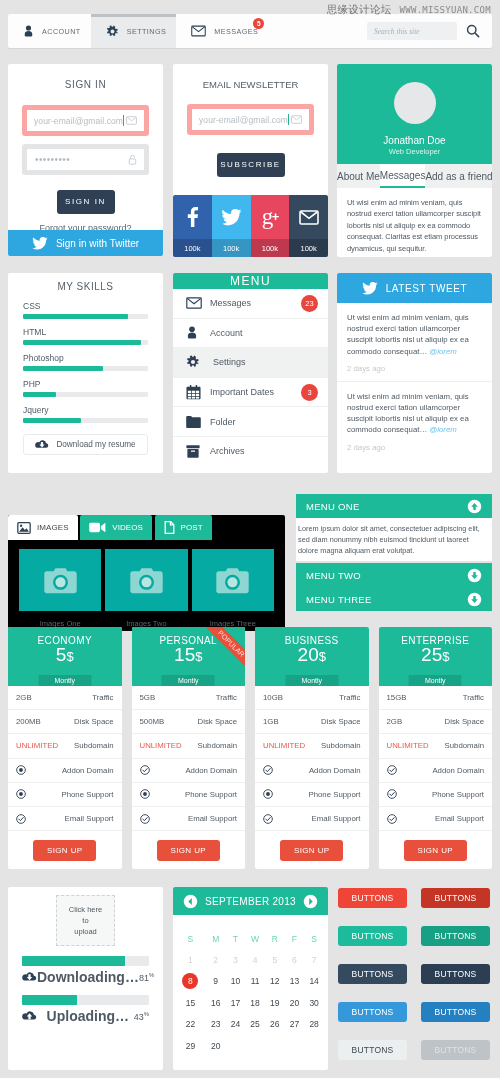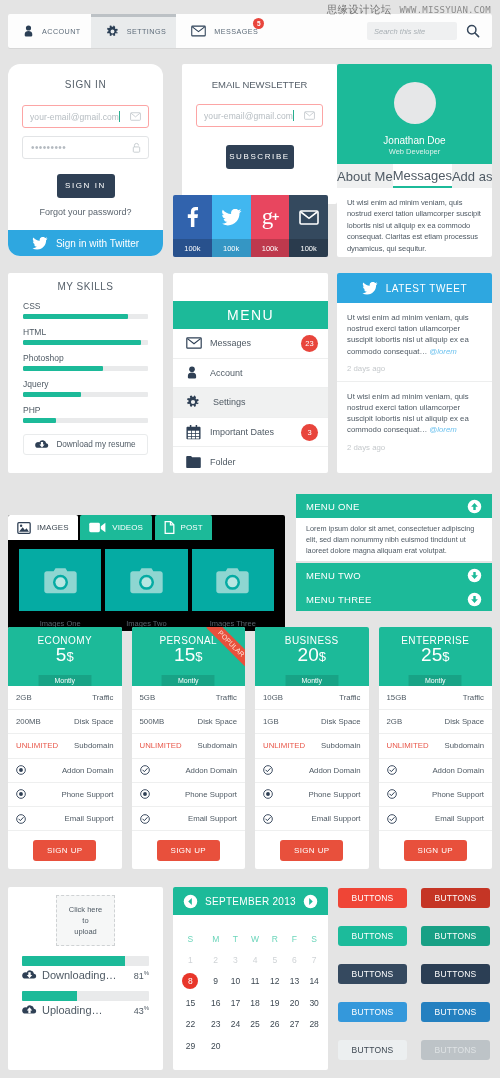--- a/index.html
+++ b/index.html
@@ -23,87 +23,87 @@
   .nav-tab{display:flex;align-items:center;position:relative;
            color:#5d6b79;font-size:7.2px;letter-spacing:.45px;padding:0 10px 0 15px;}
   .nav-tab.active{background:#e9ebec;}
   .nav-tab.active::before{content:"";position:absolute;left:0;right:0;top:0;height:3px;background:#bcc1c5;}
   .nav-tab .ico{display:flex;align-items:center;color:#2b3f55;margin-right:8px;}
   .nav-badge{position:absolute;top:4px;right:4px;width:11px;height:11px;border-radius:50%;
              background:#e8453c;color:#fff;font-size:6.5px;display:flex;align-items:center;
              justify-content:center;font-weight:700;letter-spacing:0;}
   #searchbox{margin-left:auto;display:flex;align-items:center;padding-right:12px;gap:9px;}
   #searchbox .sinput{width:76px;height:18px;background:#eff0f1;border:none;border-radius:2px;
-      font-family:Liberation Sans, sans-serif;font-size:7.5px;color:#a0a7ad;padding:0 7px;
+      font-family:Liberation Serif, serif;font-size:7.5px;color:#a0a7ad;padding:0 7px;
       font-style:italic;outline:none;}
   #searchbox .sinput::placeholder{color:#a9b0b5;font-style:italic;}
 
   
-  #signin{left:8px;top:64px;width:155px;height:192px;background:#fff;border-radius:12px;overflow:hidden;}
+  #signin{left:8px;top:64px;width:155px;height:192px;background:#fff;border-radius:2px;overflow:hidden;}
   .panel-title{text-align:center;color:#56606a;letter-spacing:1.2px;}
   #signin .panel-title{font-size:10px;padding-top:15px;letter-spacing:.6px;}
-  .tinput{position:relative;height:21px;border:1px solid #fca5a5;border-radius:3px;
+  .tinput{position:relative;height:21px;border:5px solid #fca5a5;border-radius:3px;
           display:flex;align-items:center;background:#fff;}
   .tinput.gray{border-color:#e2e4e6;}
   .tinput .ph{font-size:8.5px;color:#b5bcc1;padding-left:7px;letter-spacing:.1px;}
   .tinput .caret{width:1px;height:11px;background:#27ae8f;margin-left:0px;}
   .tinput .fld-ico{margin-left:auto;margin-right:7px;color:#c3c9cd;display:flex;}
   .tinput .dots{font-size:10px;color:#b4bac0;padding-left:8px;letter-spacing:0.4px;}
   #signin .tinput{margin:15px 14px 0 14px;}
   #signin .tinput.gray{margin-top:8px;}
   .btn-navy{background:#2f4055;color:#fff;border-radius:3px;text-align:center;
       letter-spacing:2px;font-size:9px;}
   #signin .btn-navy{width:58px;height:24px;margin:15px auto 0;line-height:24px;font-size:8px;letter-spacing:1.6px;}
   #signin .forgot{text-align:center;color:#5a646e;font-size:9px;margin-top:9px;}
   .btn-twitter{background:#2ea7e0;color:#fff;display:flex;align-items:center;justify-content:center;gap:8px;
       font-size:10px;}
   #signin .btn-twitter{position:absolute;left:0;right:0;bottom:0;height:26px;align-items:center;}
 
   
-  #newsletter{left:182px;top:64px;width:155px;height:140px;background:#fff;border-radius:2px;}
+  #newsletter{left:173px;top:64px;width:155px;height:140px;background:#fff;border-radius:2px;}
   #newsletter .panel-title{font-size:9.5px;padding-top:15px;letter-spacing:0px;}
   #newsletter .tinput{margin:14px 14px 0 14px;}
   #newsletter .btn-navy{width:68px;height:24px;margin:18px auto 0;line-height:24px;font-size:8px;letter-spacing:1.6px;}
 
   
   #social{left:173px;top:195px;width:155px;height:62px;display:flex;border-radius:2px;overflow:hidden;}
   .soc{flex:1;display:flex;flex-direction:column;align-items:center;position:relative;}
   .soc .glyph{flex:1;display:flex;align-items:center;justify-content:center;color:#fff;width:100%;}
   .soc .cnt{height:18px;width:100%;display:flex;align-items:center;justify-content:center;
             color:#fff;font-size:7.5px;background:rgba(0,0,0,.18);}
   .soc .gplus{font-family:"Liberation Serif",serif;font-size:23px;font-weight:400;line-height:1;letter-spacing:-1.5px;position:relative;top:-1px;}
   .soc .gplus sup{font-size:13px;vertical-align:super;font-family:"Liberation Sans",sans-serif;font-weight:600;}
 
   
   #profile{left:337px;top:64px;width:155px;height:193px;background:#fff;border-radius:2px;overflow:hidden;}
   #profile .phead{height:100px;background:#1cba99;display:flex;flex-direction:column;align-items:center;}
   #profile .avatar{width:42px;height:42px;border-radius:50%;background:#e6e7e8;margin-top:18px;}
   #profile .pname{color:#fff;font-size:10px;margin-top:11px;}
   #profile .prole{color:#ddf2ec;font-size:7.5px;margin-top:1px;}
   #profile .ptabs{display:flex;height:24px;background:#eff0f0;}
-  #profile .ptab{flex:1;display:flex;align-items:center;justify-content:center;font-size:13px;color:#4f5a64;white-space:nowrap;}
+  #profile .ptab{flex:1;display:flex;align-items:center;justify-content:center;font-size:10px;color:#4f5a64;white-space:nowrap;}
   #profile .ptab.active{background:#fff;border-bottom:2px solid #1cba99;}
   #profile .pbody{padding:9px 9px 0 10px;font-size:7.5px;line-height:11.4px;color:#4f5a64;letter-spacing:-0.05px;}
 
   
   #skills{left:8px;top:273px;width:155px;height:200px;background:#fff;border-radius:2px;}
   #skills .panel-title{font-size:10px;padding-top:8px;letter-spacing:.5px;}
   .skill{margin:0 15px;}
   .skill .lab{font-size:8.5px;color:#4f5a64;margin-bottom:3px;}
   .skill .track{height:5px;background:#e9eaeb;border-radius:1px;overflow:hidden;}
   .skill .fill{height:100%;background:#1cba99;border-radius:1px;}
   #skills .sk0{margin-top:9px;}
   #skills .skn{margin-top:8px;}
   .btn-outline{margin:11px 15px 0;height:19px;border:1px solid #e9ebec;border-radius:3px;
        display:flex;align-items:center;justify-content:center;gap:7px;font-size:8.2px;color:#4f5a64;}
 
   
   #menu{left:173px;top:273px;width:155px;height:200px;background:#fff;border-radius:2px;overflow:hidden;}
-  #menu .mhead{height:28px;background:#1cba99;color:#fff;display:flex;align-items:center;
-       justify-content:center;font-size:14px;letter-spacing:1.4px;margin-top:28px;}
+  #menu .mhead{height:16px;background:#1cba99;color:#fff;display:flex;align-items:center;
+       justify-content:center;font-size:12px;letter-spacing:1.4px;}
   .mitem{height:28.6px;display:flex;align-items:center;padding-left:13px;position:relative;
          border-bottom:1px solid #eeefef;}
   .mitem:last-child{border-bottom:none;}
   .mitem.active{background:#f0f1f1;}
   .mitem .mico{width:18px;display:flex;align-items:center;color:#2f4055;}
   .mitem .mlab{font-size:9px;color:#4f5a64;margin-left:6px;}
   .mbadge{position:absolute;right:10px;width:17px;height:17px;border-radius:50%;
           background:#e8453c;color:#fff;font-size:7.5px;display:flex;align-items:center;justify-content:center;}
 
   
@@ -126,21 +126,21 @@
   #gallery .gitems{display:flex;gap:4px;padding:9px 11px 0 11px;}
   .gitem{width:82.3px;}
   .gtile{height:62px;background:#05aba3;display:flex;align-items:center;justify-content:center;}
   .gcap{text-align:center;font-size:7.5px;color:#5a646e;margin-top:8px;}
 
   
   #accordion{left:296px;top:494px;width:196px;}
   .acc-head{height:24px;background:#1cba99;color:#fff;display:flex;align-items:center;
        padding:0 10px;font-size:9.5px;letter-spacing:.3px;}
   .acc-head .acc-ico{margin-left:auto;display:flex;}
-  .acc-body{background:#fff;padding:5px 8px 5px 10px;font-size:7.3px;line-height:11px;color:#4f5a64;}
+  .acc-body{background:#fff;padding:5px 8px 5px 2px;font-size:7.3px;line-height:11px;color:#4f5a64;}
   .acc-gap{height:2px;background:#e4e4e4;}
 
   
   #pricing{left:8px;top:627px;width:484px;display:flex;gap:10px;}
   .plan{width:113.5px;background:#fff;border-radius:2px;position:relative;overflow:hidden;}
   .plan .phd{height:59px;background:#1cba99;position:relative;display:flex;
        flex-direction:column;align-items:center;}
   .plan .pname{color:#fff;font-size:10px;letter-spacing:.4px;margin-top:8px;}
   .plan .pprice{color:#fff;font-size:19px;margin-top:-2px;font-weight:300;}
   .plan .pprice .cur{font-size:13px;}
@@ -167,21 +167,21 @@
   #upload .dropzone{width:57px;height:49px;margin:8px auto 0;border:1px dashed #cfd2d4;
        background:#f6f7f7;display:flex;flex-direction:column;align-items:center;justify-content:center;
        font-size:7.5px;color:#4f5a64;line-height:11px;}
   .ubar{margin:0 14px;}
   .ubar.first{margin-top:10px;}
   .ubar.second{margin-top:10px;}
   .ubar .utrack{height:10px;background:#e9eaeb;border-radius:1px;overflow:hidden;}
   .ubar .ufill{height:100%;background:#1cba99;}
   .ubar .urow{display:flex;align-items:center;margin-top:3px;}
   .ubar .uico{color:#2f4055;display:flex;width:20px;}
-  .ubar .ulab{flex:1;font-size:11px;color:#4f5a64;}
+  .ubar .ulab{flex:1;text-align:center;font-size:14px;color:#4f5a64;font-weight:bold;}
   .ubar .upct{font-size:9px;color:#4f5a64;}
   .ubar .upct sup{font-size:6px;}
 
   
   #calendar{left:173px;top:887px;width:155px;height:183px;background:#fff;border-radius:2px;overflow:hidden;}
   #calendar .chead{height:28px;background:#1cba99;display:flex;align-items:center;
        justify-content:space-between;padding:0 10px;color:#fff;font-size:10px;letter-spacing:.3px;}
   #calendar .cgrid{padding:13px 4px 0 2px;}
   #calendar table{width:100%;border-collapse:collapse;}
   #calendar td,#calendar th{text-align:center;font-weight:normal;}
@@ -365,29 +365,29 @@
           <div class="fill" style="width: 94%;"></div>
         </div>
   </div>
   <div class="skill skn">
     <div class="lab">Photoshop</div>
     <div class="track">
           <div class="fill" style="width: 64%;"></div>
         </div>
   </div>
   <div class="skill skn">
+    <div class="lab">PHP</div>
+    <div class="track">
+          <div class="fill" style="width: 26%;"></div>
+        </div>
+  </div>
+  <div class="skill skn">
     <div class="lab">Jquery</div>
     <div class="track">
           <div class="fill" style="width: 46%;"></div>
-        </div>
-  </div>
-  <div class="skill skn">
-    <div class="lab">PHP</div>
-    <div class="track">
-          <div class="fill" style="width: 26%;"></div>
         </div>
   </div>
   <div class="btn-outline">
     <span style="color:#2f4055;display:flex;">
       <svg width="14" height="11" viewBox="0 0 18 14">
             <path fill="currentColor" d="M14.4 5.4A4.7 4.7 0 0 0 5.5 4.1 3.7 3.7 0 0 0 .2 7.5a3.7 3.7 0 0 0 3.7 3.7h10a2.9 2.9 0 0 0 .5-5.8z"></path>
             <path fill="#fff" d="M7.6 3.8h2.8v3.3h1.9L9 10.9 5.7 7.1h1.9z"></path>
           </svg>
     </span>
     <span>Download my resume</span>

